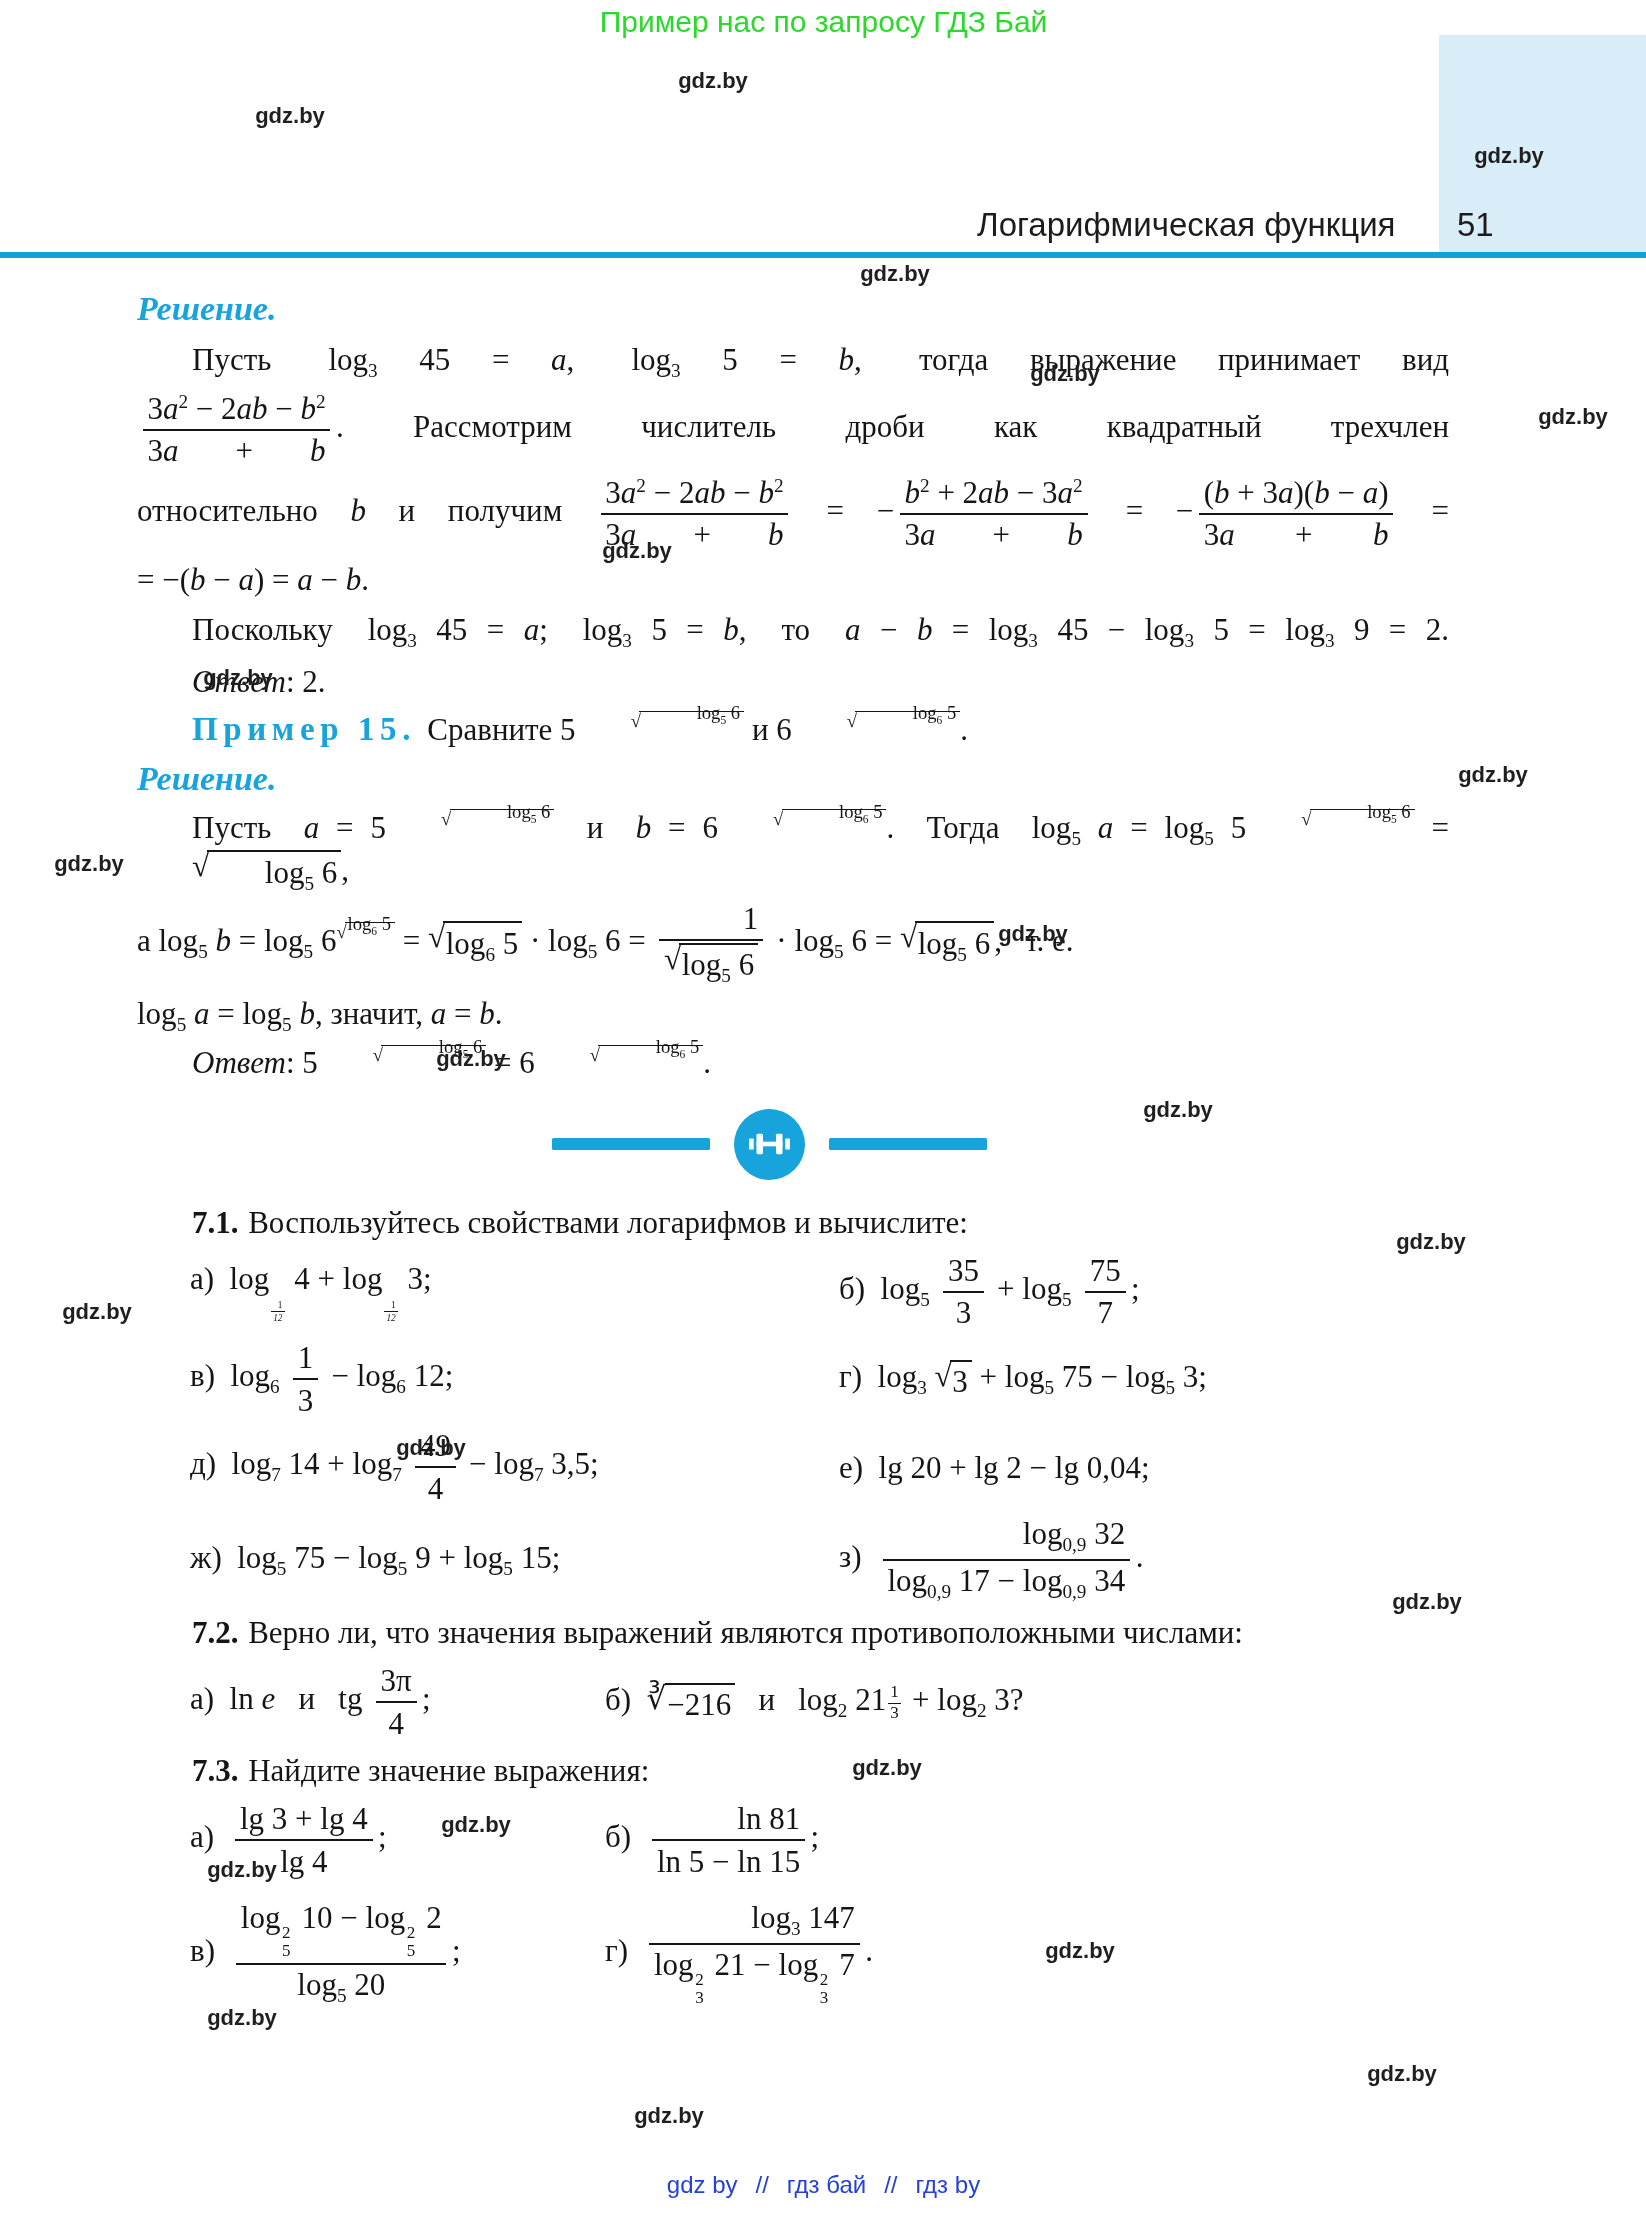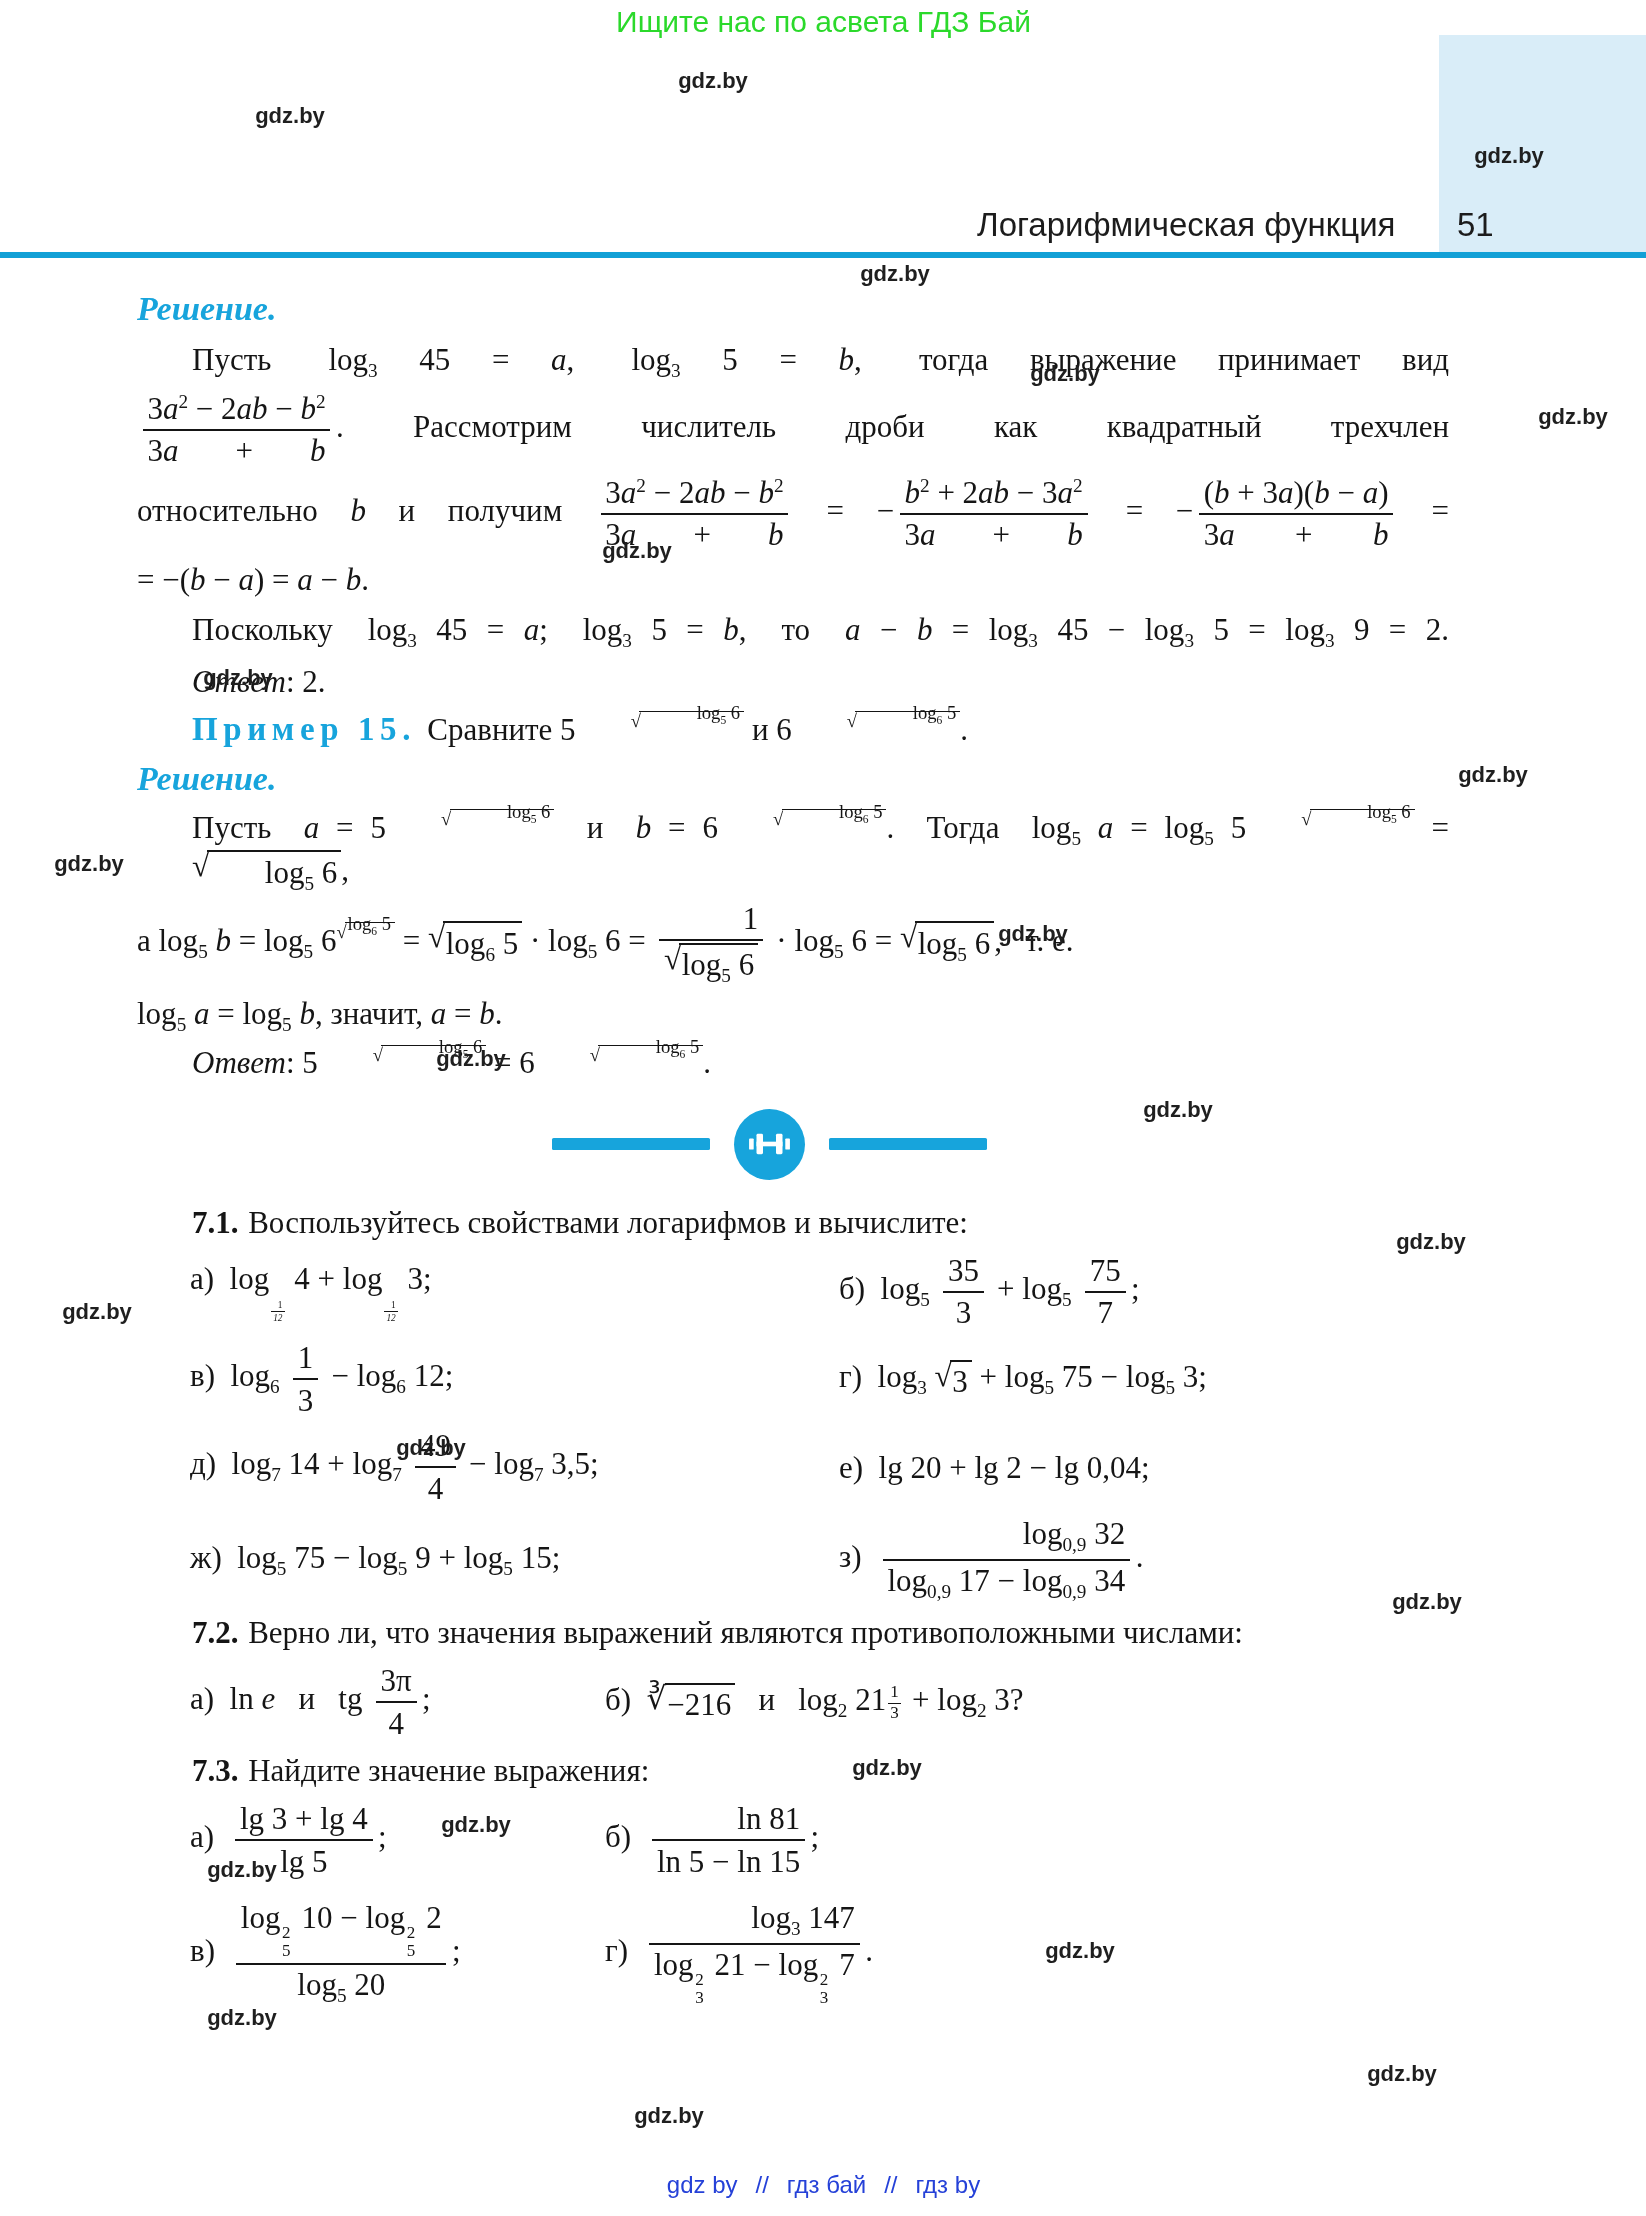--- a/index.html
+++ b/index.html
@@ -71,21 +71,21 @@
   .footer-links{position:absolute;top:2171px;left:0;width:100%;text-align:center;
       font-family:"Liberation Sans",sans-serif;font-size:24px;color:#2541d8;}
   .footer-links a{color:#2541d8;text-decoration:none;cursor:pointer;}
   .footer-links .sep{margin:0 11.3px;}
 </style>
 </head>
 <body>
 
 <div class="page">
 
-  <div class="green-banner">Ищите нас по асвета ГДЗ Бай</div>
+  <div class="green-banner">Пример нас по запросу ГДЗ Бай</div>
   <div class="corner-box"></div>
   <div class="chapter-title sans">Логарифмическая функция</div>
   <div class="page-num sans">51</div>
   <div class="rule"></div>
 
   <div class="content">
 
     <p class="lbl">Решение.</p>
     <p class="ln ind j">Пусть  log<sub>3</sub> 45 = <i>a</i>,  log<sub>3</sub> 5 = <i>b</i>,  тогда выражение принимает вид</p>
     <p class="ln frl j"><span class="fr">
@@ -222,21 +222,21 @@
             <span class="de">3</span>
           </span> + log<sub>2</sub> 3?</div>
     </div>
 
     <p class="ln ind">
       <b class="pnum">7.3.</b><span>Найдите значение выражения:</span>
     </p>
     <div class="grid g73">
       <div class="item">а) <span class="fr">
             <span class="nu">lg 3 + lg 4</span>
-            <span class="de">lg 5</span>
+            <span class="de">lg 4</span>
           </span>;</div>
       <div class="item">б) <span class="fr">
             <span class="nu">ln 81</span>
             <span class="de">ln 5 − ln 15</span>
           </span>;</div>
       <div class="item">в) <span class="fr">
             <span class="nu">log<span class="ss">
                 <span>2</span>
                 <span>5</span>
               </span> 10 − log<span class="ss">

